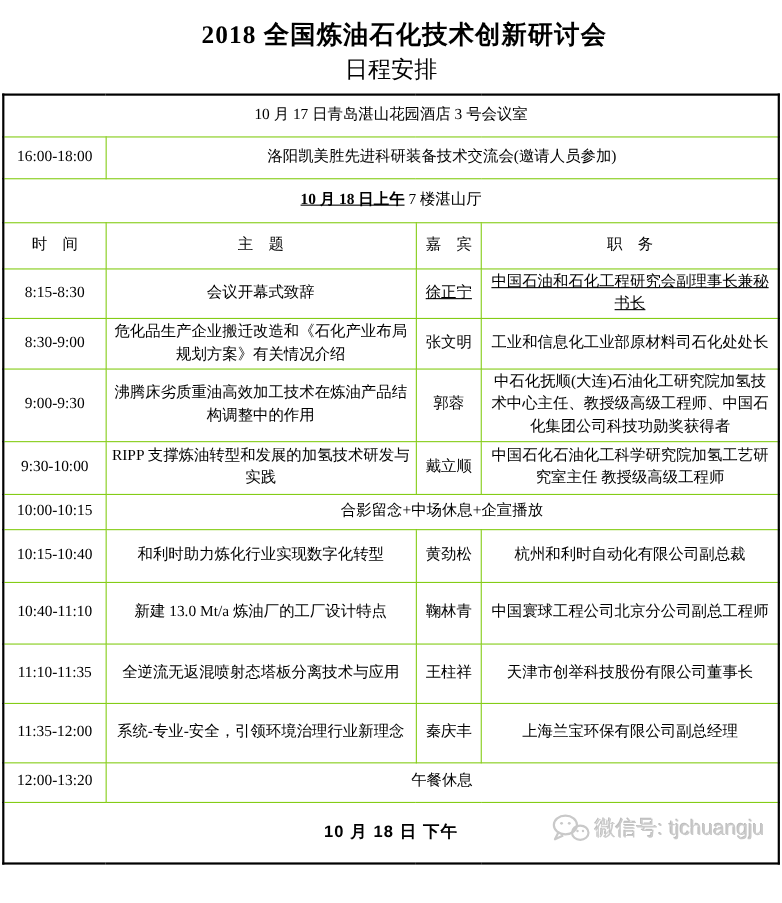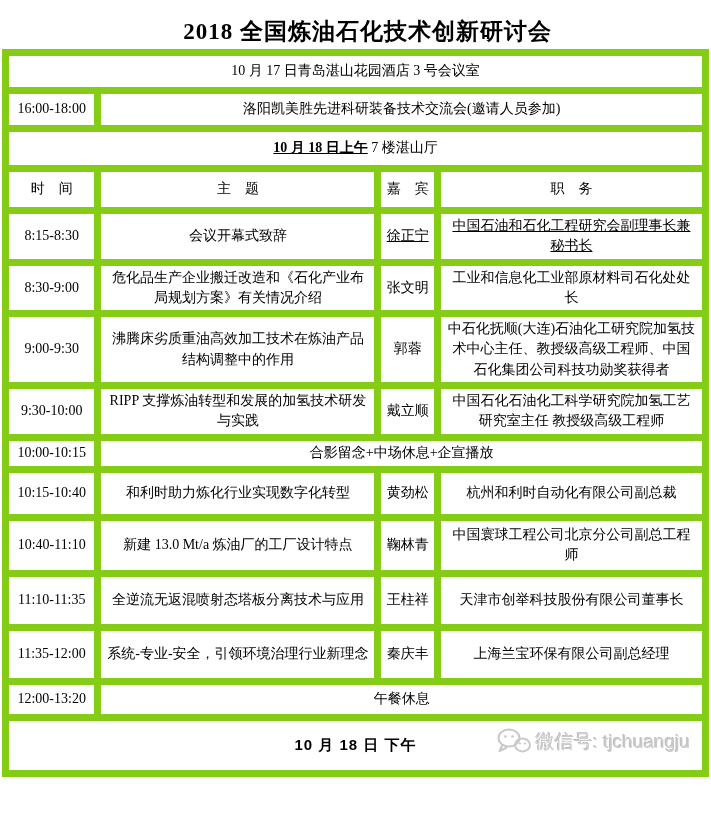--- a/index.html
+++ b/index.html
@@ -30,21 +30,21 @@
     font-family: "Liberation Sans", "DejaVu Sans", sans-serif;
   }
   table.schedule {
     width: 707px;
     margin: 0 2px;
     border-collapse: collapse;
     table-layout: fixed;
     border: 2px solid #000;
   }
   table.schedule td, table.schedule th {
-    border: 7px solid #84cc16;
+    border: 1px solid #84cc16;
     text-align: center;
     vertical-align: middle;
     font-size: 14px;
     line-height: 1.45;
     padding: 2px 5px;
     font-weight: normal;
     word-break: break-word;
   }
   col.c-time  { width: 13.2%; }
   col.c-topic { width: 40.0%; }
@@ -87,20 +87,21 @@
     white-space: nowrap;
     pointer-events: none;
   }
 </style>
 </head>
 <body>
 
 <div class="page">
 
   <h1 class="doc-title">2018 全国炼油石化技术创新研讨会</h1>
+  <h2 class="doc-subtitle">日程安排</h2>
 
   <table class="schedule">
     <colgroup>
       <col class="c-time">
         <col class="c-topic">
         <col class="c-guest">
         <col class="c-job">
     </colgroup>
     <tbody>
 

